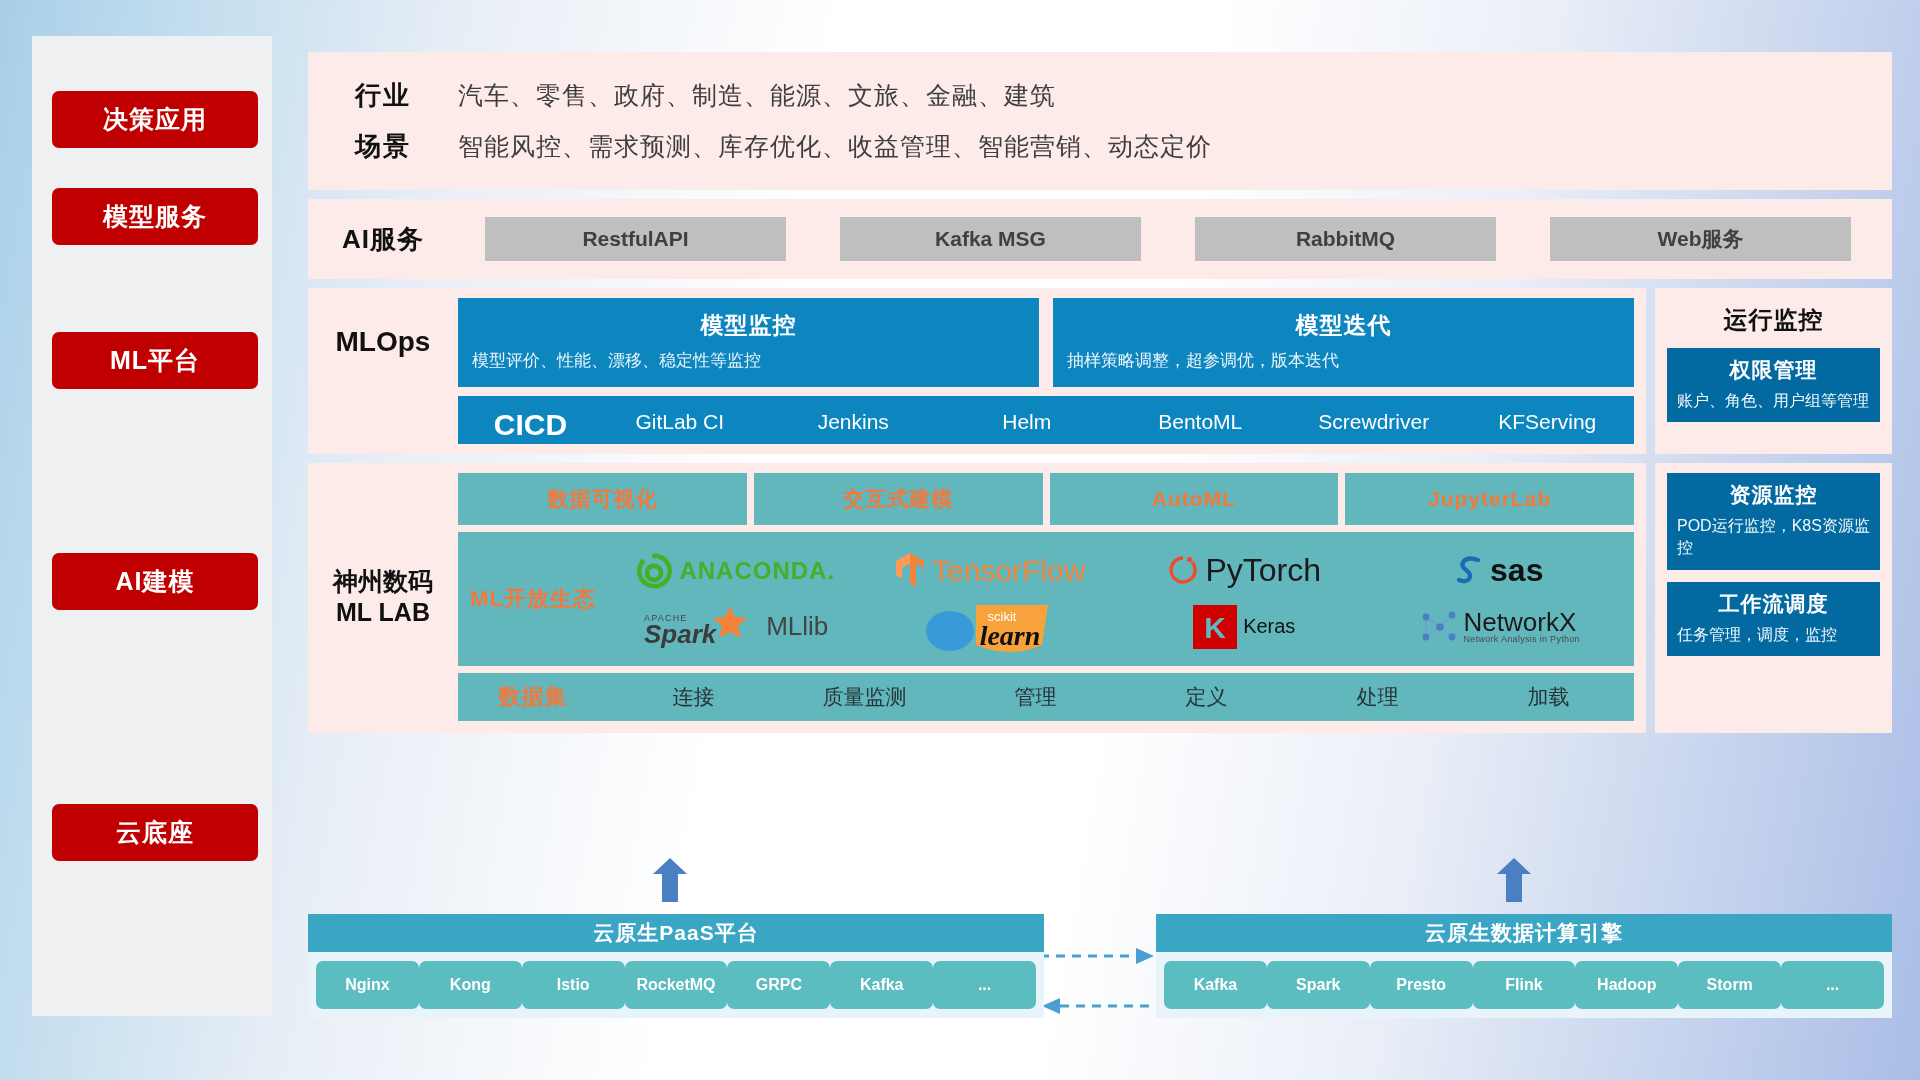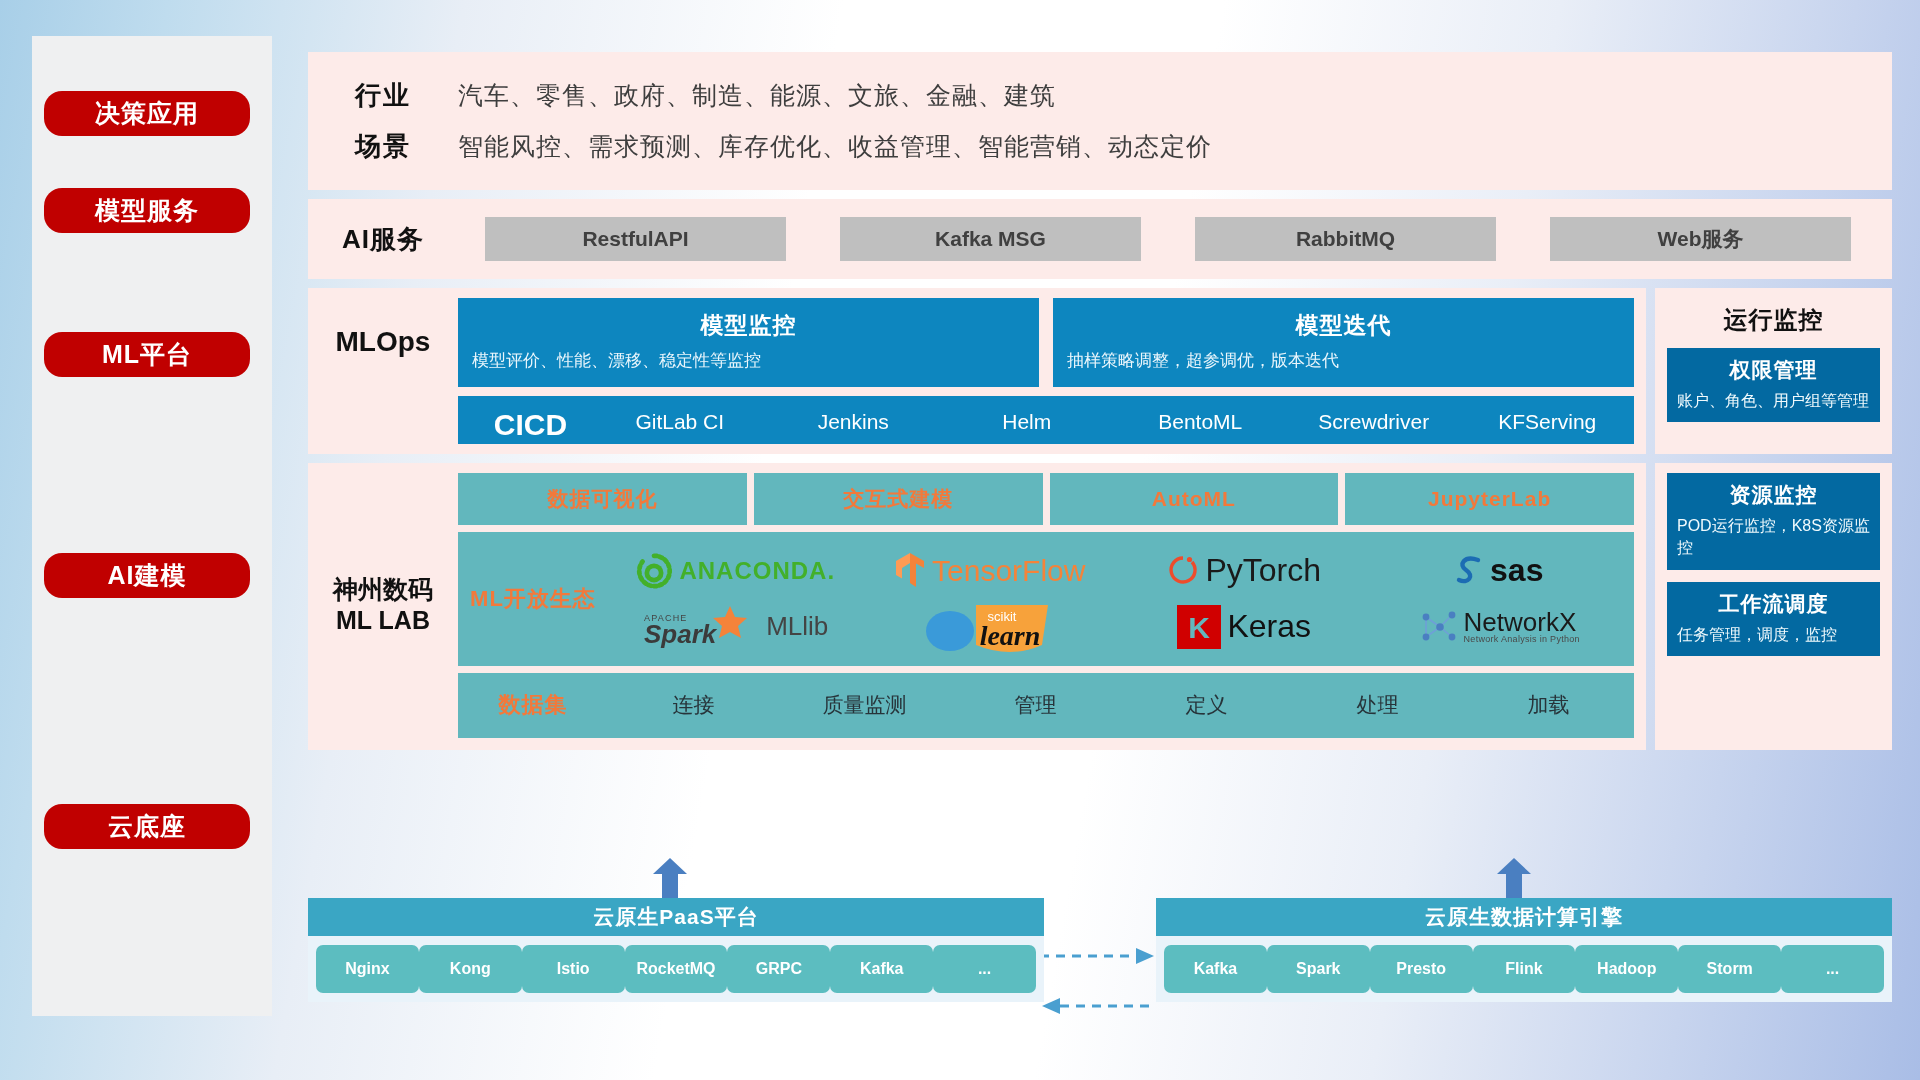--- a/index.html
+++ b/index.html
@@ -25,24 +25,24 @@
   .rail {
     position: absolute;
     left: 32px; top: 36px;
     width: 240px; height: 980px;
     background: #eff0f1;
     display: flex;
     flex-direction: column;
   }
   .rail-chip {
     position: absolute;
-    left: 12px;
-    width: 206px; height: 45px;
+    left: 20px;
+    width: 206px; height: 57px;
     background: #c00000;
-    border-radius: 18px;
+    border-radius: 7px;
     color: #ffffff;
     font-size: 25px;
     font-weight: bold;
     display: flex; align-items: center; justify-content: center;
     letter-spacing: 1px;
   }
 
   
   .main {
     position: absolute;
@@ -192,21 +192,21 @@
     grid-template-rows: 1fr 1fr;
     align-items: center; justify-items: center;
     padding-right: 8px;
   }
   .logo { display: flex; align-items: center; gap: 6px; }
   .logo-txt { font-size: 28px; }
 
   .lab-data {
     background: #62b7bd;
     display: flex; align-items: center;
-    height: 65px;
+    height: 48px;
   }
   .data-label {
     width: 150px; min-width: 150px;
     color: #f2793b; font-size: 22px; font-weight: bold;
     text-align: center; letter-spacing: 1px;
   }
   .data-items { flex: 1; display: flex; }
   .data-item {
     flex: 1; text-align: center;
     color: #27343a; font-size: 21px;
@@ -214,21 +214,21 @@
 
   .lab-side { width: 237px; background: #fdebe9; padding: 10px 12px 12px 12px; }
 
   
   .cloud {
     position: absolute;
     left: 308px; top: 898px;
     width: 1584px; height: 150px;
     display: flex; align-items: flex-start;
   }
-  .cloud-col { width: 736px; }
+  .cloud-col { width: 736px; margin-top: 16px; }
   .cloud-head {
     height: 38px;
     background: #3aa6c4;
     color: #ffffff;
     font-size: 21px; font-weight: bold;
     display: flex; align-items: center; justify-content: center;
     letter-spacing: 1px;
   }
   .cloud-body {
     background: #e9f3fa;
@@ -397,21 +397,21 @@
                     <text x="78" y="22" font-family="Liberation Sans, sans-serif" font-size="13" fill="#ffffff" text-anchor="middle">scikit</text>
                     <text x="86" y="46" font-family="Liberation Serif, serif" font-size="28" font-style="italic" font-weight="bold" fill="#111" text-anchor="middle">learn</text>
                   </svg>
                 </div>
 
                 <div class="logo">
                   <svg width="44" height="44" viewBox="0 0 44 44">
                     <rect x="0" y="0" width="44" height="44" fill="#d00000"></rect>
                     <text x="22" y="33" font-family="Liberation Sans, sans-serif" font-size="30" font-weight="bold" fill="#62b7bd" text-anchor="middle">K</text>
                   </svg>
-                  <span class="logo-txt" style="color:#111;font-size:32px">Keras</span>
+                  <span class="logo-txt" style="color:#111;font-size:20px">Keras</span>
                 </div>
 
                 <div class="logo">
                   <svg width="40" height="40" viewBox="0 0 40 40">
                     <g stroke="#6f9fd8" stroke-width="1.6">
                       <line x1="8" y1="10" x2="22" y2="20"></line>
                         <line x1="8" y1="30" x2="22" y2="20"></line>
                       <line x1="22" y1="20" x2="34" y2="8"></line>
                         <line x1="22" y1="20" x2="34" y2="30"></line>
                       <line x1="8" y1="10" x2="8" y2="30"></line>

